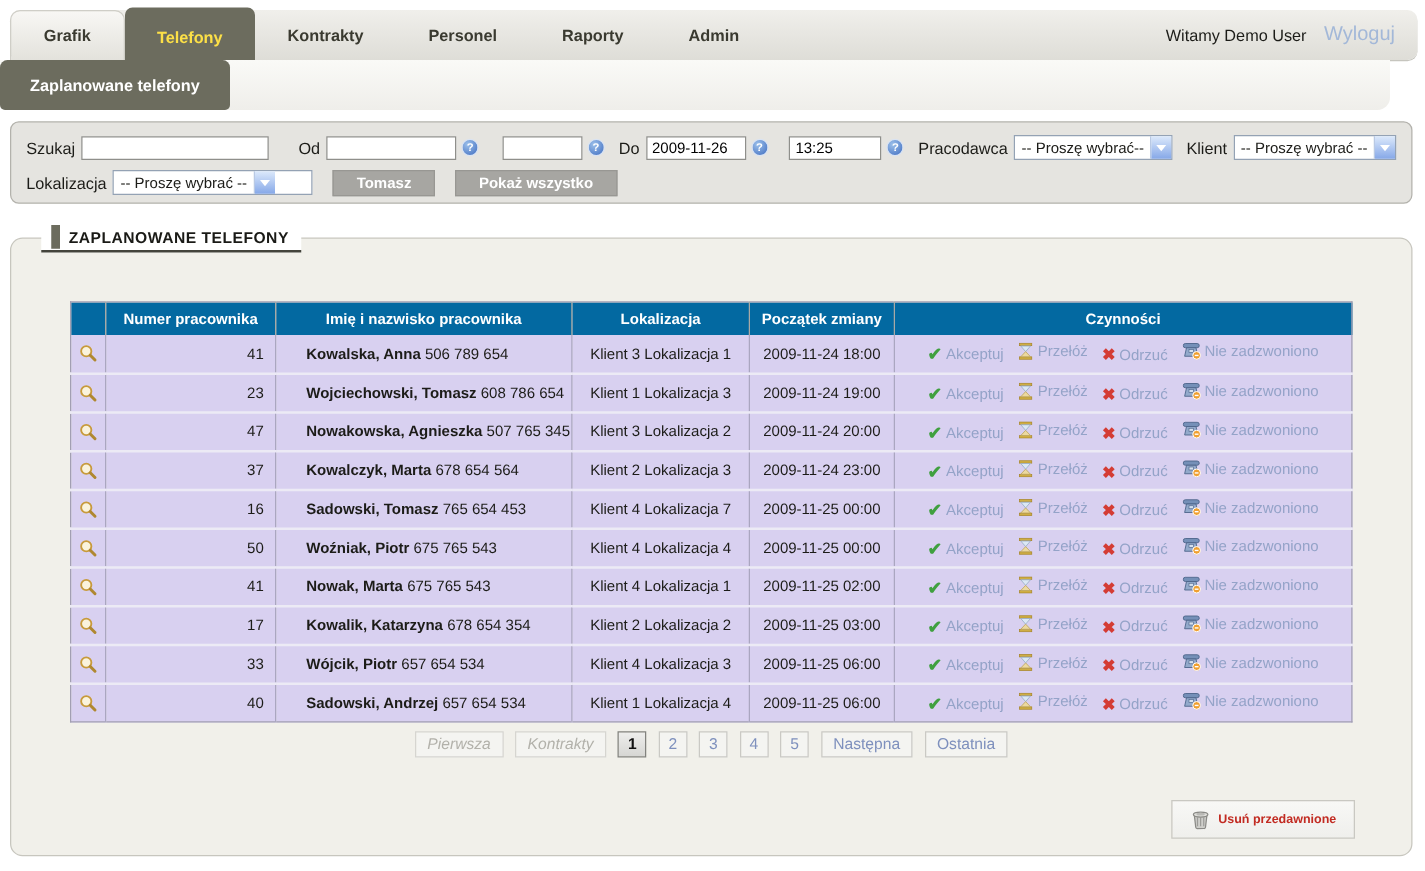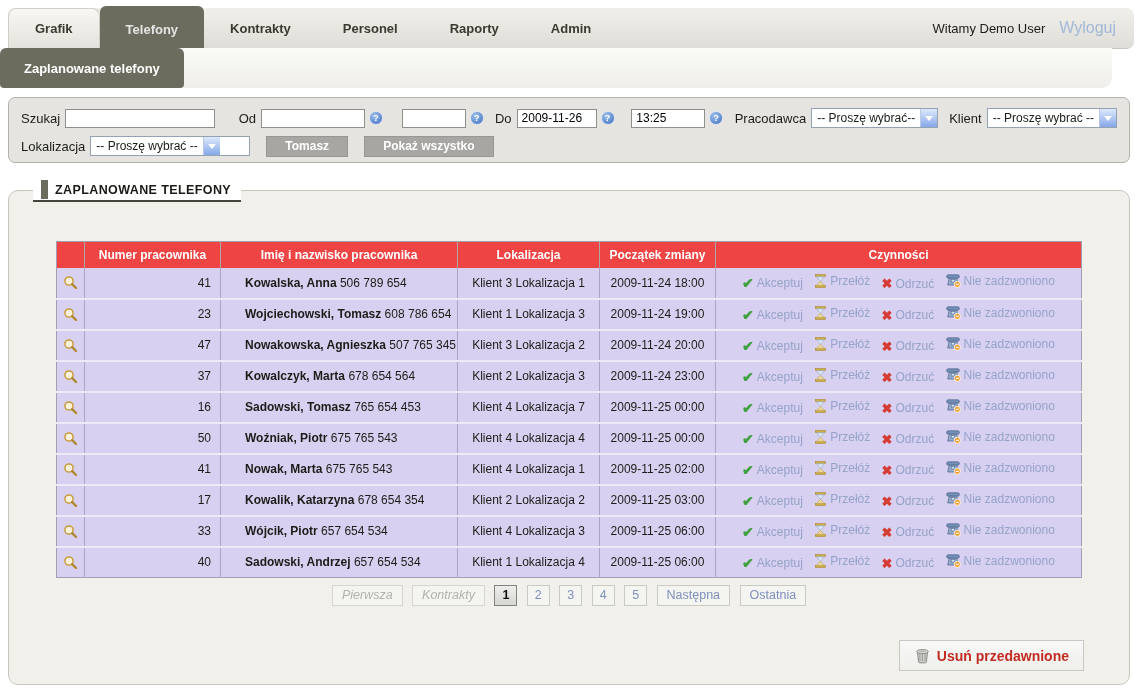--- a/index.html
+++ b/index.html
@@ -6,21 +6,21 @@
   html,body { width:1140px; height:697px; background:#fff; font-family:"Liberation Sans", sans-serif; color:#1c1c18; }
 
   
   .nav1 { position:relative; margin:8px 6px 0 8px; height:40px;
           background:linear-gradient(#f0efeb,#deddd7); border-radius:8px;
           box-shadow:0 1px 0 #c6c5be; display:flex; align-items:stretch; }
   .nav1 .tab { display:flex; align-items:center; padding:0 26px; font-weight:bold;
                font-size:13px; color:#3a3a30; cursor:pointer; }
   .nav1 .tab.first { background:linear-gradient(#f8f7f4,#e3e2dc); border-radius:8px 8px 0 0;
                      border:1px solid #cfceC7; border-bottom:none; }
-  .nav1 .tab.active { background:#6c6c5e; color:#e5e5e5; border-radius:6px 6px 0 0;
+  .nav1 .tab.active { background:#6c6c5e; color:#fde047; border-radius:6px 6px 0 0;
                       margin-top:-2px; padding-top:4px; }
   .nav1 .spacer { flex:1; }
   .nav1 .welcome { display:flex; align-items:center; font-size:13px; color:#1c1c18; padding-right:14px; }
   .nav1 .logout  { display:flex; align-items:center; font-size:16px; color:#a3b8d8; padding-right:18px; cursor:pointer; }
 
   .nav2 { position:relative; margin:0 28px 0 0; height:40px;
           background:linear-gradient(#fafaf7,#efeeea); border-radius:0 0 10px 10px;
           display:flex; align-items:stretch; }
   .nav2 .tab { display:flex; align-items:center; padding:0 24px; font-weight:bold;
                font-size:13px; color:#3a3a30; cursor:pointer; }
@@ -59,21 +59,21 @@
   .legend .bar { width:7px; height:19px; background:#6c6c5e; margin-right:7px; }
   .legend .txt { font-weight:bold; font-size:12.5px; letter-spacing:.4px; color:#1a1a16;
                  padding-bottom:2px; white-space:nowrap; }
 
   
   table.phones { margin:50px auto 0; width:1025px; border-collapse:collapse;
                  table-layout:fixed; font-size:12px; }
   table.phones { border:1px solid #a29fb2; }
   col.c1{width:28px;} col.c2{width:136px;} col.c3{width:237px;}
   col.c4{width:142px;} col.c5{width:116px;} col.c6{width:366px;}
-  .phones th { background:#ef4444; color:#fff; font-weight:bold; font-size:12px;
+  .phones th { background:#0369a1; color:#fff; font-weight:bold; font-size:12px;
                height:26px; border-right:1px solid #a9a9a5; }
   .phones th:last-child { border-right:none; }
   .phones td { background:#d8d0f0; height:31px; border-right:1px solid #aaa6c0;
                border-bottom:2px solid #eceaf5; vertical-align:middle; }
   .phones td:last-child { border-right:none; }
   .phones tr:last-child td { border-bottom:none; }
   td.c-icon { text-align:center; }
   td.c-num  { text-align:right; padding-right:9px; }
   td.c-name { padding-left:24px; }
   td.c-name b { font-weight:bold; }
@@ -91,21 +91,21 @@
         border:1px solid #cac9c4; background:#f4f4f1; color:#7e90bd; cursor:pointer; }
   .pg.disabled { color:#b2b1aa; font-style:italic; border-color:#d6d5d0; cursor:default; }
   .pg.num { padding:0 7px; }
   .pg.current { background:linear-gradient(#eeeeec,#d6d6d3); border-color:#82827e;
                 color:#111; font-weight:bold; cursor:default; }
 
   
   .delbtn { position:absolute; right:45px; bottom:13px; height:31px; display:flex;
             align-items:center; gap:6px; background:linear-gradient(#f8f8f6,#efefec);
             border:1px solid #c9c8c2; padding:0 14px; cursor:pointer; font-family:inherit; }
-  .delbtn .lbl { color:#c22b22; font-weight:bold; font-size:14px; }
+  .delbtn .lbl { color:#c22b22; font-weight:bold; font-size:10px; }
 </style>
 </head>
 <body>
 
 <div class="nav1">
   <div class="tab first">Grafik</div>
   <div class="tab active">Telefony</div>
   <div class="tab">Kontrakty</div>
   <div class="tab">Personel</div>
   <div class="tab">Raporty</div>

